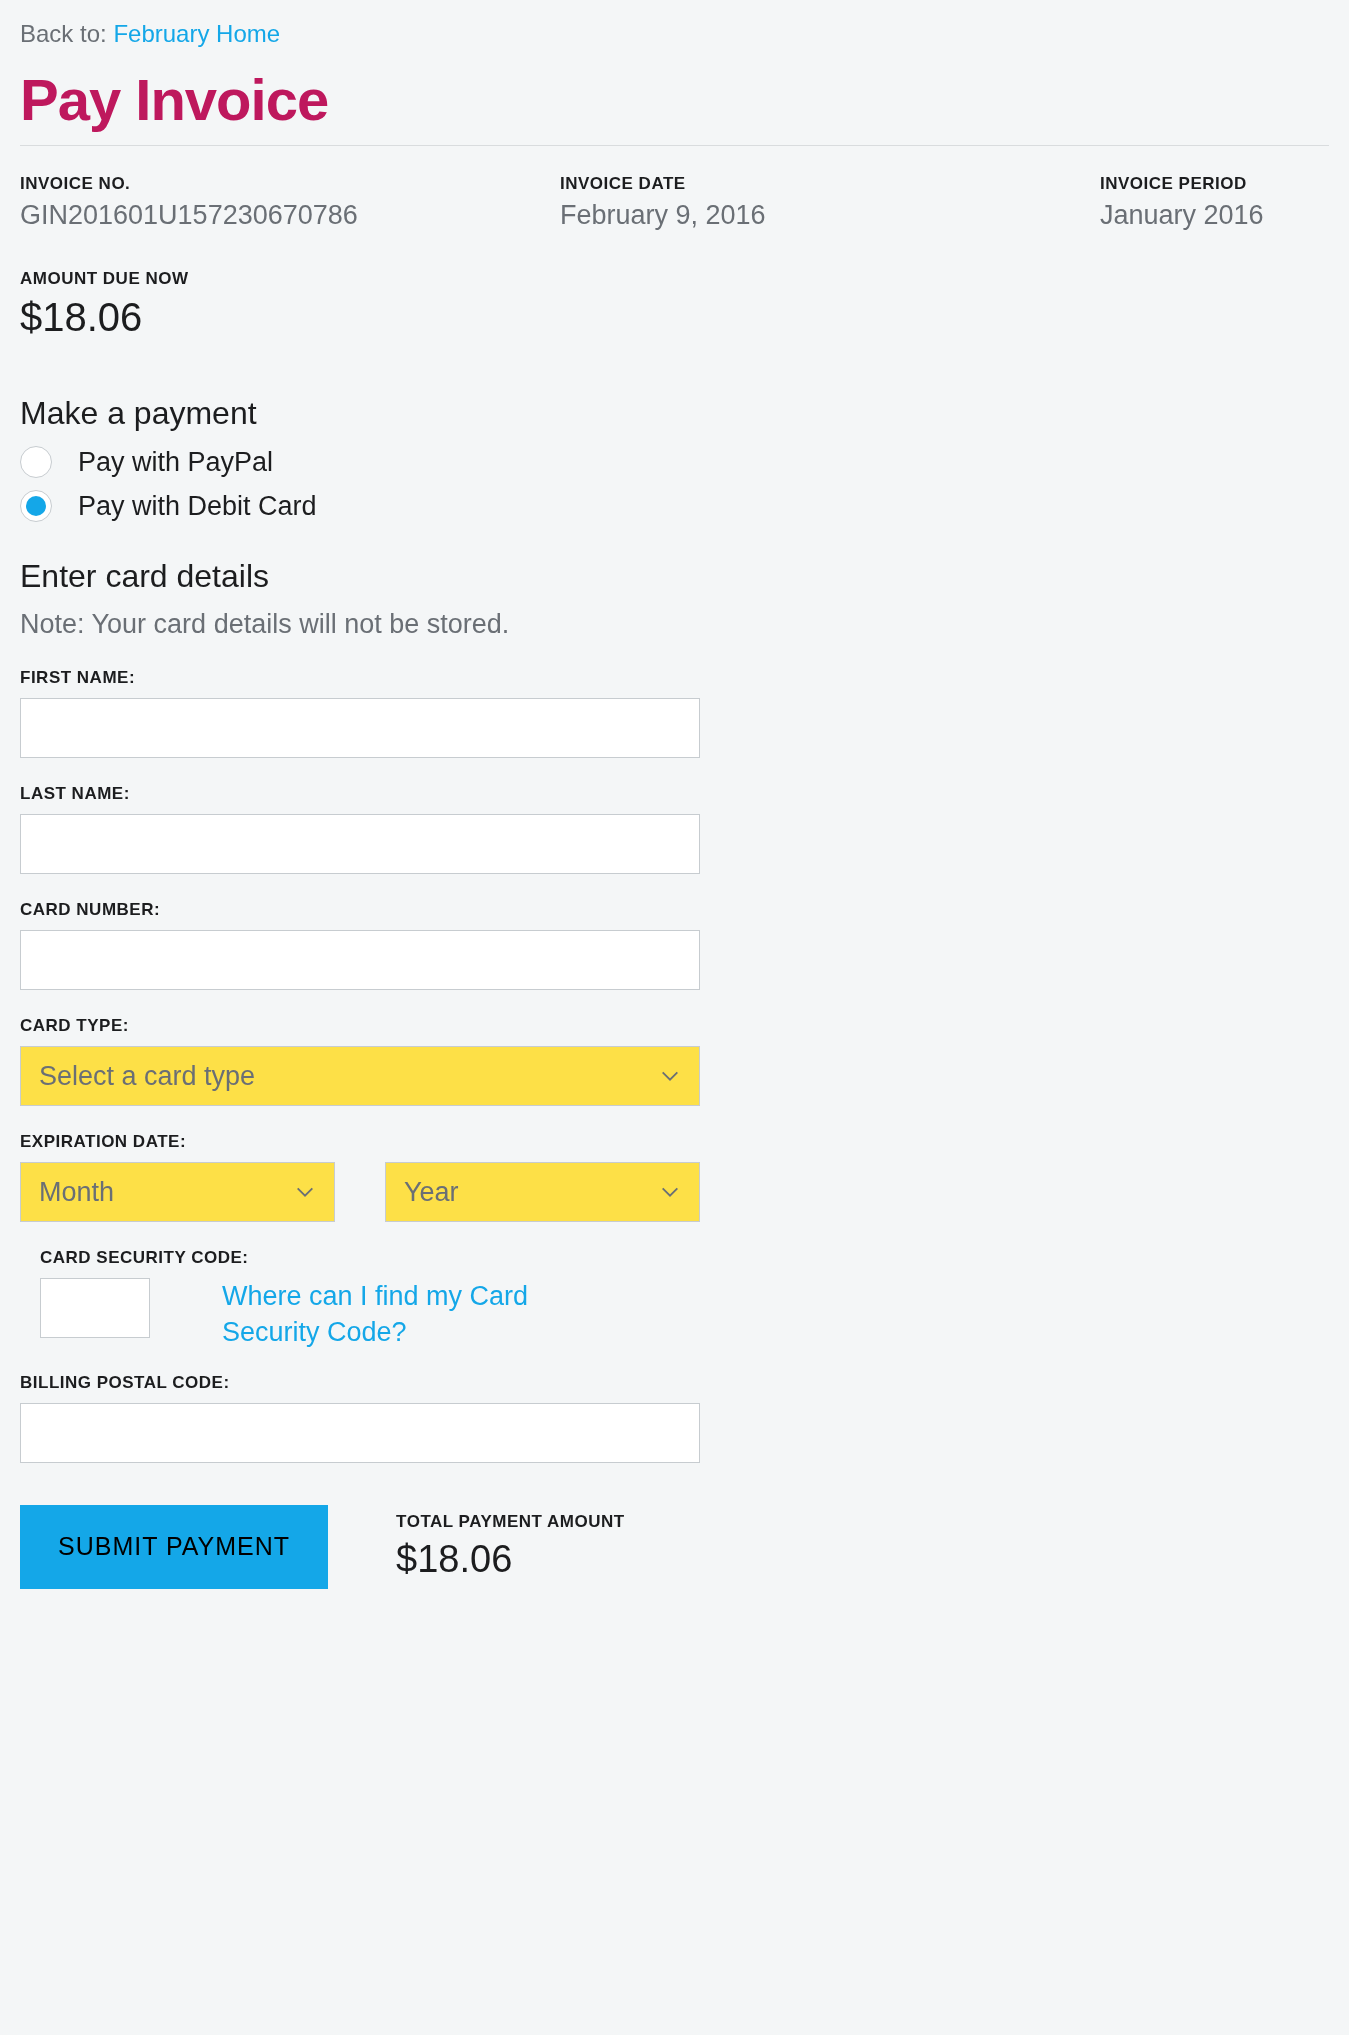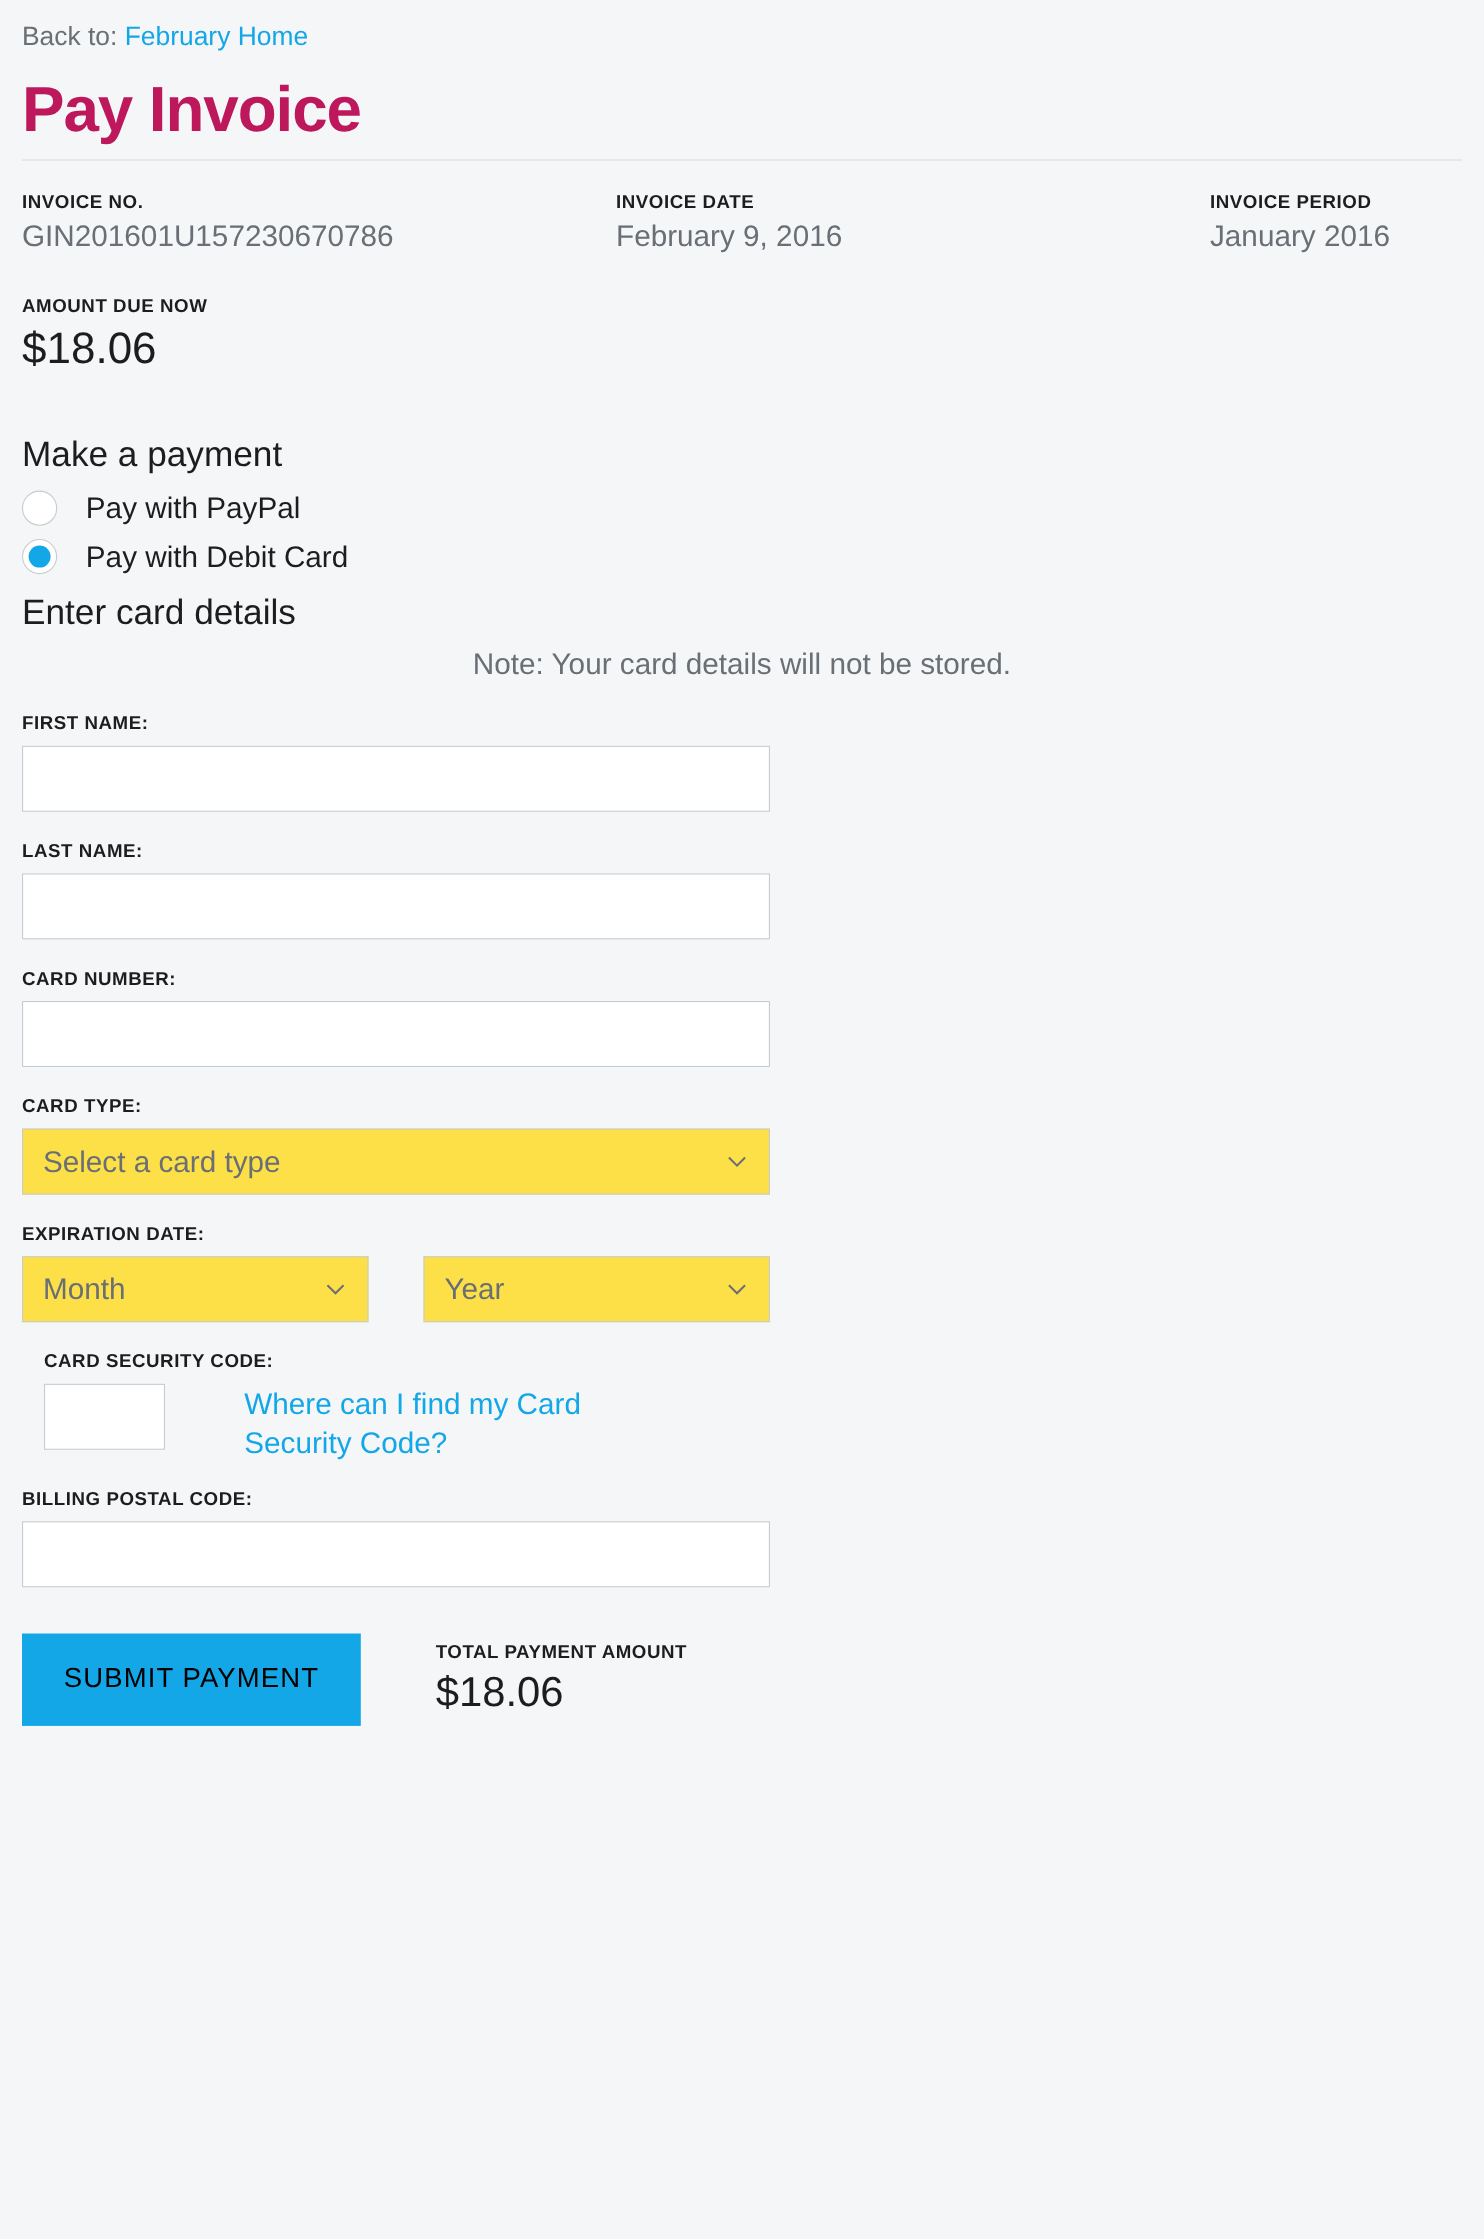--- a/index.html
+++ b/index.html
@@ -69,21 +69,21 @@
       font-weight: 400;
       margin-top: 4px;
     }
     h2.section-heading {
       font-size: 32px;
       font-weight: 400;
       color: #1c1d1f;
       margin-bottom: 14px;
     }
     .radio-group {
-      margin-bottom: 16px;
+      margin-bottom: 36px;
     }
     .radio-row {
       display: flex;
       align-items: center;
       margin-bottom: 12px;
     }
     .radio-outer {
       width: 32px;
       height: 32px;
       border-radius: 50%;
@@ -102,21 +102,20 @@
       background: #14a7e8;
     }
     .radio-label {
       font-size: 27px;
       color: #1c1d1f;
     }
     .note-text {
       font-size: 27px;
       color: #6a6f75;
       margin-bottom: 28px;
-      text-align: center;
     }
     .form-block {
       max-width: 680px;
     }
     .field-group {
       margin-bottom: 26px;
     }
     .field-group.tight {
       margin-bottom: 22px;
       margin-left: 20px;

